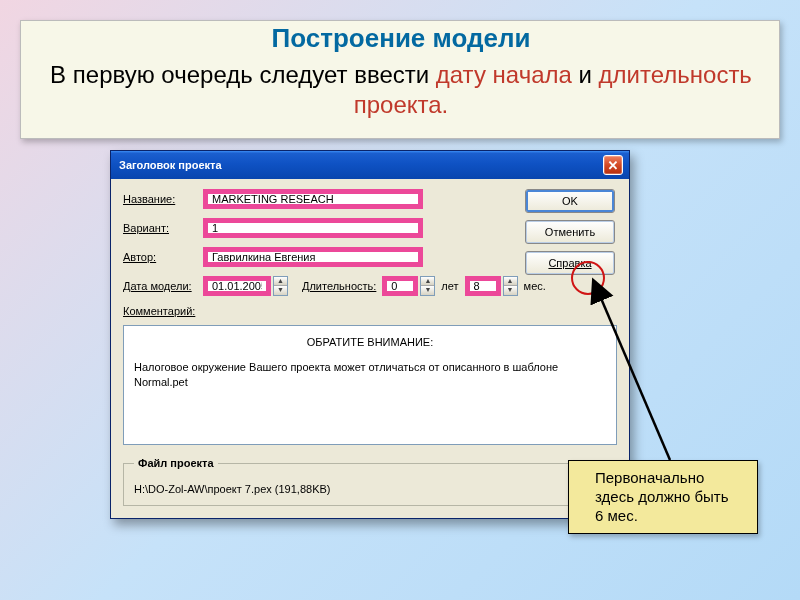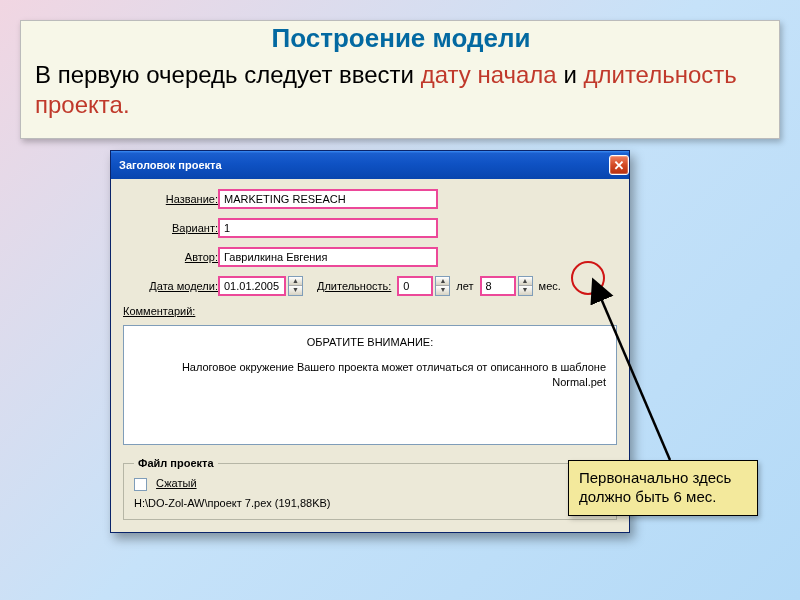--- a/index.html
+++ b/index.html
@@ -25,55 +25,56 @@
     font-weight: bold;
     font-size: 26px;
     text-align: center;
   }
   .header-body {
     color: #000;
     font-family: Arial, sans-serif;
     font-size: 24px;
     margin-top: 6px;
     line-height: 1.25;
+    text-align: center;
   }
   .header-body .red { color: #c0392b; }
 
   .dialog {
     position: absolute;
     left: 110px; top: 150px;
     width: 520px;
     background: #ece9d8;
     border: 1px solid #0a246a;
     box-shadow: 4px 6px 10px rgba(0,0,0,0.35);
     font-size: 11px;
   }
   .titlebar {
     height: 28px;
     background: linear-gradient(to bottom, #3a8cf5 0%, #1b5fcf 8%, #0f52c4 45%, #0845ae 100%);
     display: flex; align-items: center; justify-content: space-between;
-    padding: 0 0 0 8px;
+    padding: 0 6px 0 8px;
     color: #fff; font-weight: bold;
   }
   .close-btn {
     width: 20px; height: 20px;
     background: linear-gradient(to bottom, #f08060, #d34a25 50%, #b72f0f);
     border: 1px solid #fff; border-radius: 3px;
     display: flex; align-items: center; justify-content: center;
     color: #fff; font-weight: bold; font-size: 13px;
     box-shadow: inset 0 0 0 1px rgba(255,255,255,0.25);
   }
   .dlg-body { padding: 10px 12px 12px 12px; }
   .row { display: flex; align-items: center; margin-bottom: 9px; }
-  .lbl { width: 95px; text-decoration: underline; text-align: right; }
+  .lbl { width: 80px; text-decoration: underline; }
   .lbl2 { text-decoration: underline; margin: 0 6px 0 14px; }
   input.text {
     font: inherit;
     height: 20px;
-    border: 2px solid #ec4899;
+    border: 5px solid #ec4899;
     background: #fff;
     padding: 2px 4px;
   }
   .w-long { width: 220px; }
   .w-date { width: 68px; }
   .w-num { width: 36px; text-align: left; }
   .btncol {
     position: absolute; right: 14px; top: 38px;
     display: flex; flex-direction: column; gap: 7px;
   }
@@ -98,21 +99,21 @@
   }
   .spinner div:last-child{border-bottom:none;}
   .comment-box {
     margin-top: 8px;
     border: 1px solid #7f9db9; background:#fff;
     width: 100%; height: 120px;
     padding: 10px;
     font-size: 11px; text-align: center;
   }
   .comment-box .note-title { margin-bottom: 12px; }
-  .comment-box .note-body { text-align: right; font-size: 11px; line-height: 1.35; }
+  .comment-box .note-body { text-align: left; font-size: 11px; line-height: 1.35; }
   fieldset.filebox {
     margin-top: 12px;
     border: 1px solid #b6b6a6;
     padding: 8px 10px 10px 10px;
   }
   fieldset.filebox legend { padding: 0 4px; font-size: 11px; font-weight: bold; }
   .checkbox {
     display:inline-block; width:13px; height:13px;
     border:1px solid #7f9db9; background:#fff;
     vertical-align:middle; margin-right:6px;
@@ -126,21 +127,21 @@
     border: 2px solid #d01515; border-radius: 50%;
     pointer-events: none;
   }
 
   .callout {
     position: absolute;
     left: 568px; top: 460px;
     width: 190px;
     background: #f3e99c;
     border: 1px solid #000;
-    padding: 8px 10px;
+    padding: 8px 26px;
     font-family: Arial, sans-serif;
     font-size: 15px;
     line-height: 1.25;
     box-shadow: 2px 3px 5px rgba(0,0,0,0.25);
   }
 
   svg.arrow { position: absolute; left: 0; top: 0; pointer-events: none; }
   .u { text-decoration: underline; }
 </style>
 </head>
@@ -155,20 +156,25 @@
 
 <div class="dialog">
   <div class="titlebar">
     <span>Заголовок проекта</span>
     <div class="close-btn">
       <span>✕</span>
     </div>
   </div>
   <div class="dlg-body">
 
+    <div class="btncol">
+      <div class="btn default">OK</div>
+      <div class="btn">Отменить</div>
+      <div class="btn"><span class="u">Справка</span></div>
+    </div>
 
     <div class="row">
       <span class="lbl">Название:</span>
       <input class="text w-long" value="MARKETING RESEACH" style="">
     </div>
     <div class="row">
       <span class="lbl">Вариант:</span>
       <input class="text w-long" value="1" style="">
     </div>
     <div class="row">
@@ -200,24 +206,20 @@
     <div style="">
       <span class="u">Комментарий:</span>
     </div>
     <div class="comment-box">
       <div class="note-title">ОБРАТИТЕ ВНИМАНИЕ:</div>
       <div class="note-body">Налоговое окружение Вашего проекта может отличаться от описанного в шаблоне Normal.pet</div>
     </div>
 
     <fieldset class="filebox">
       <legend>Файл проекта</legend>
-      <div>
-        <span class="checkbox"></span>
-        <span class="u">Сжатый</span>
-      </div>
       <div class="filepath">H:\DO-Zol-AW\проект 7.pex (191,88KB)</div>
     </fieldset>
 
   </div>
 </div>
 
 <div class="circle"></div>
 
 <svg class="arrow" width="800" height="600">
   <defs>

